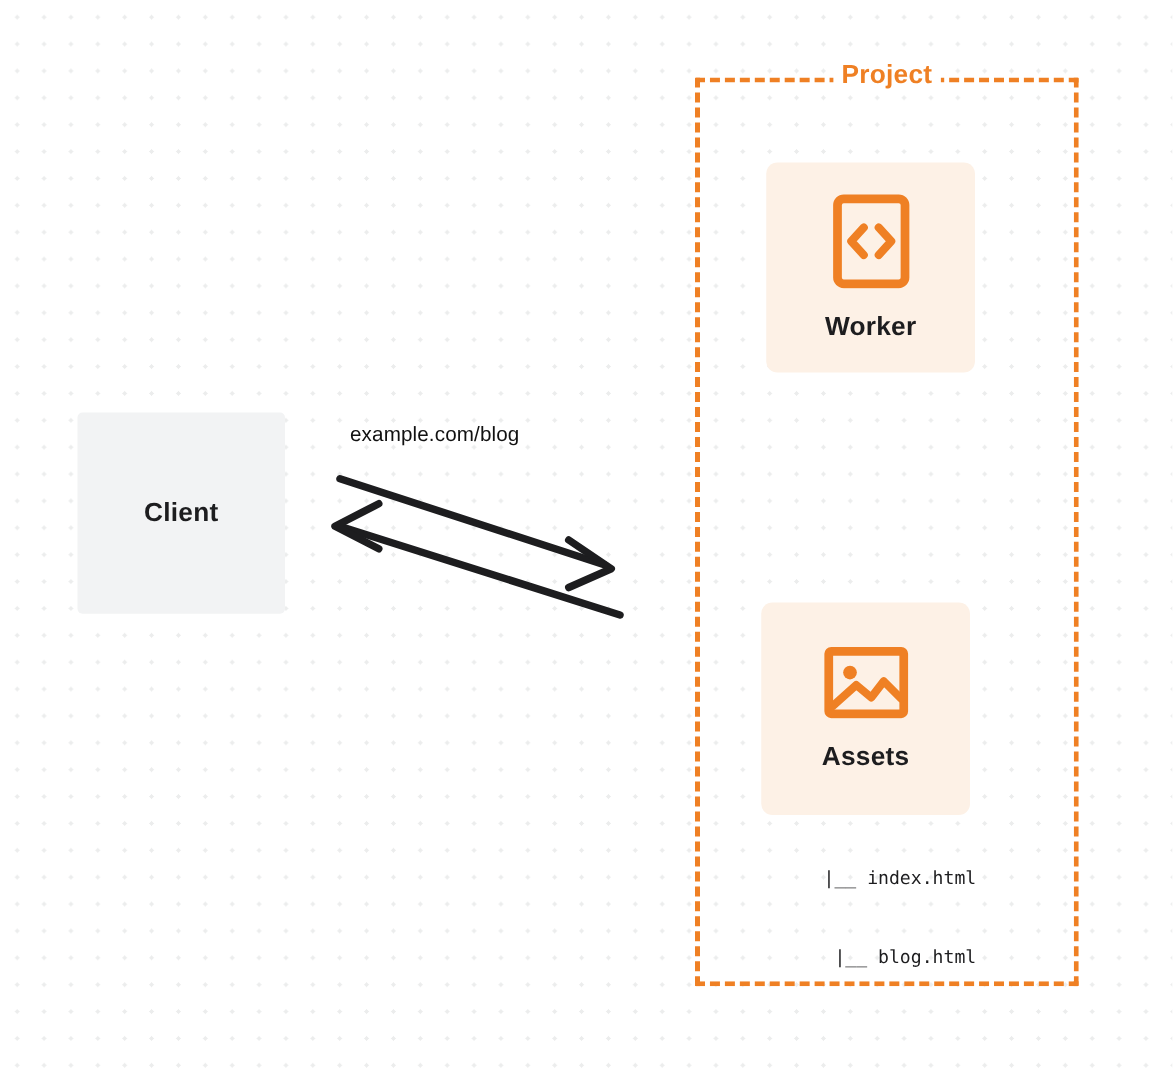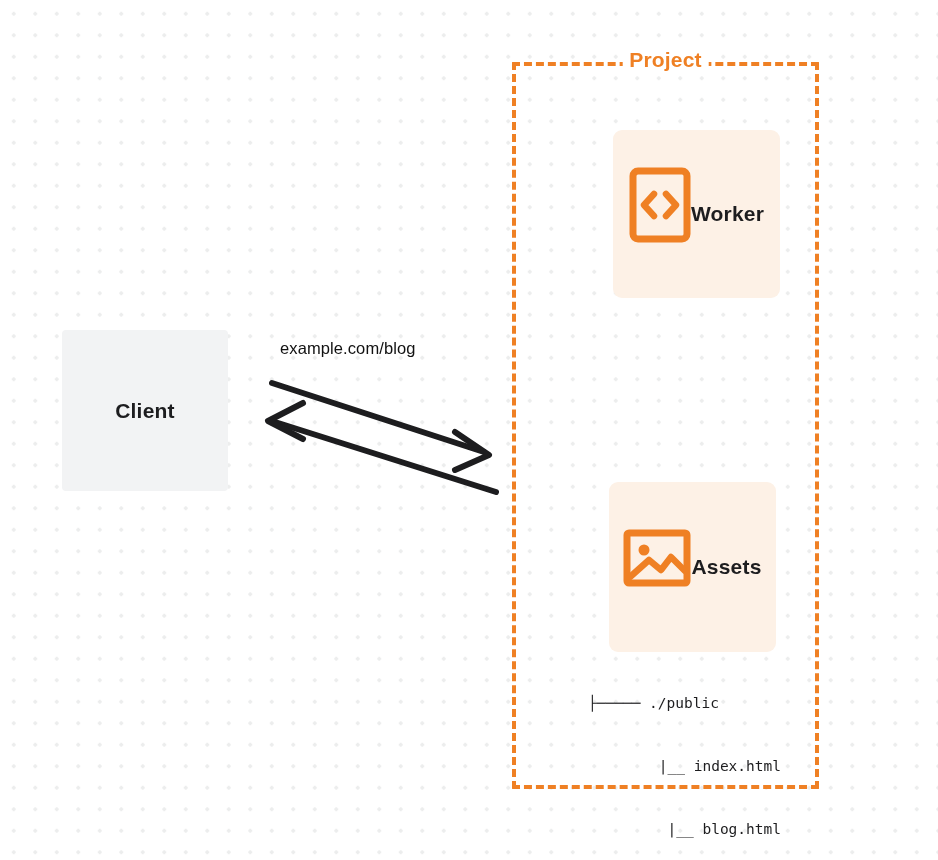--- a/index.html
+++ b/index.html
@@ -57,21 +57,21 @@
     left: 0;
     top: 0;
     width: 938px;
     height: 860px;
     pointer-events: none;
   }
 
   
   #project-container {
     position: absolute;
-    left: 512px;
+    left: 556px;
     top: 62px;
     width: 307px;
     height: 727px;
     box-sizing: border-box;
   }
   #project-container .dash-border {
     position: absolute;
     inset: 0;
     border: 4px dashed #ef8024;
     border-radius: 1px;
@@ -90,21 +90,21 @@
     white-space: nowrap;
   }
 
   
   .service-card {
     position: absolute;
     width: 167px;
     background: #fdf1e6;
     border-radius: 9px;
     display: flex;
-    flex-direction: row;
+    flex-direction: column;
     align-items: center;
     justify-content: center;
   }
   #worker-card {
     left: 613px;
     top: 130px;
     height: 168px;
   }
   #assets-card {
     left: 609px;
@@ -187,19 +187,18 @@
       <svg width="68" height="58" viewBox="0 0 68 58" xmlns="http://www.w3.org/2000/svg">
         <rect x="4" y="4" width="60" height="50" rx="2" ry="2" fill="none" stroke="#ef8024" stroke-width="7"></rect>
         <circle cx="21" cy="21" r="5.5" fill="#ef8024"></circle>
         <polyline points="7,48 26,31 38,41 48,28 62,42" fill="none" stroke="#ef8024" stroke-width="6.5" stroke-linecap="round" stroke-linejoin="round"></polyline>
       </svg>
     </span>
     <span class="card-label">Assets</span>
   </div>
 
   <div id="asset-file-tree">
-    <span class="tree-row root-row">├───── ./public</span>
     <span class="tree-row">|__ index.html</span>
     <span class="tree-row">|__ blog.html</span>
     
   </div>
 
 </div>
 
 </body></html>

